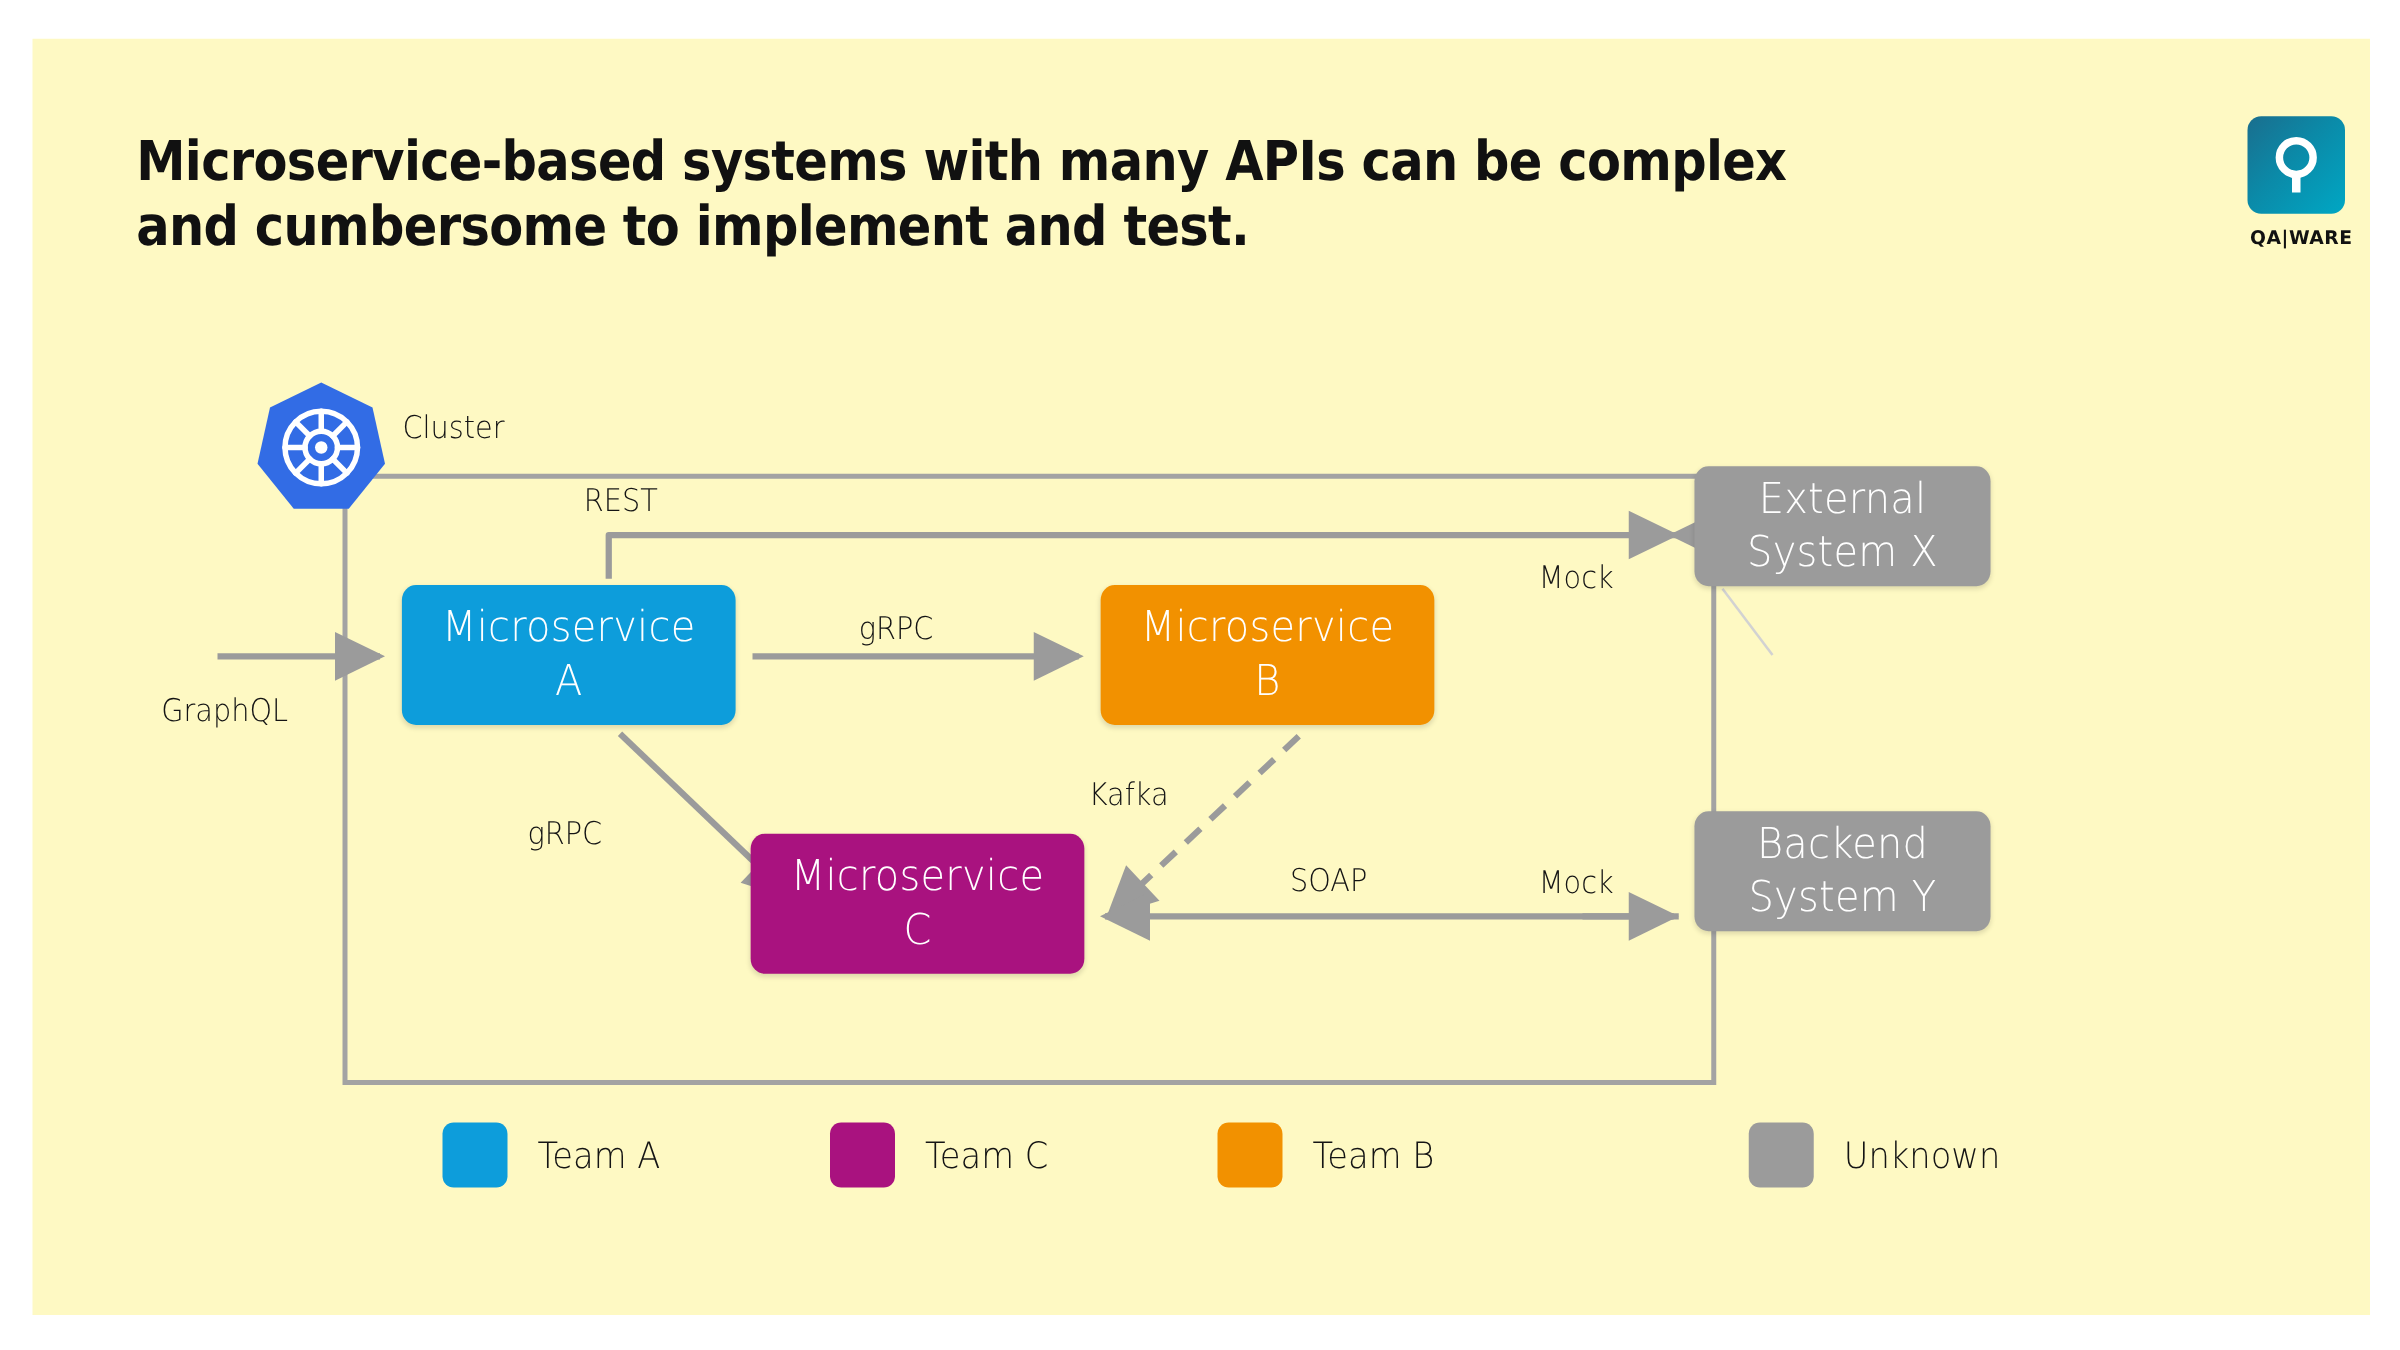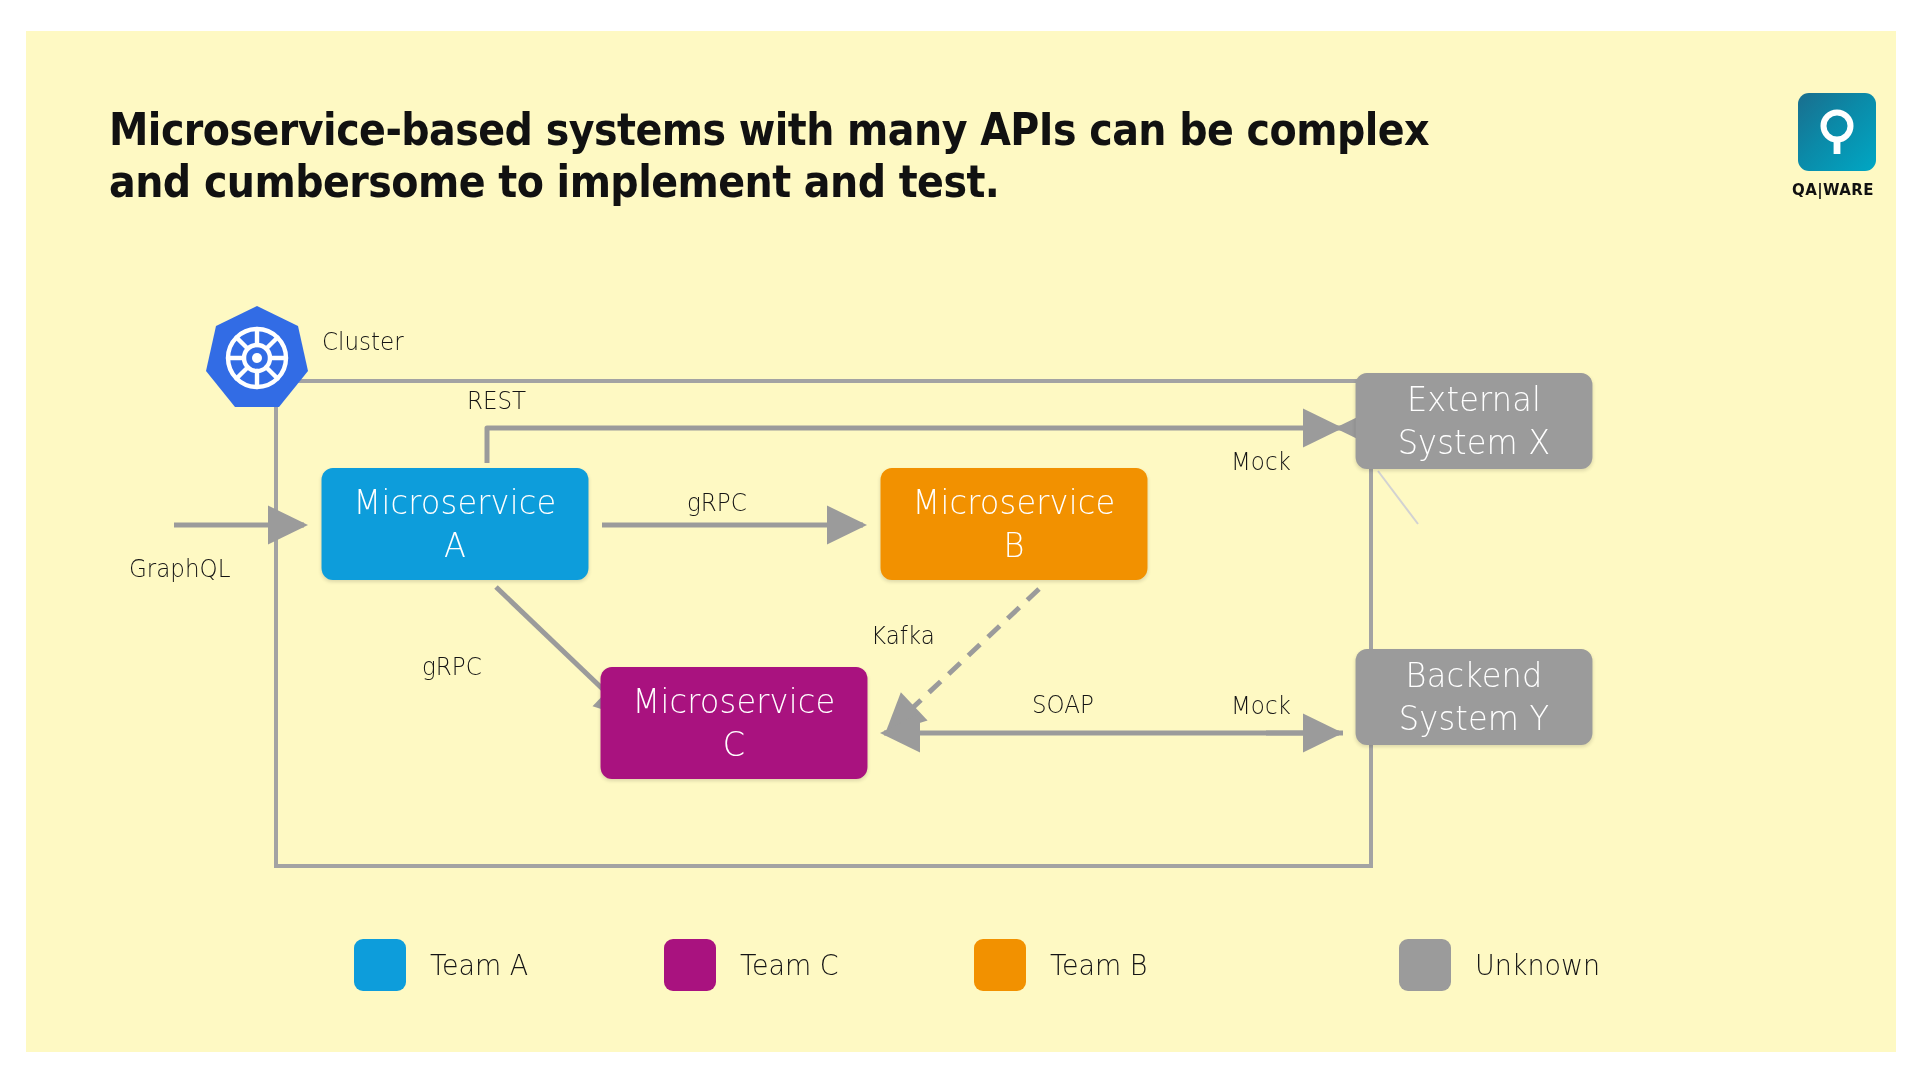--- a/index.html
+++ b/index.html
@@ -56,21 +56,21 @@
   }
   #logo-glyph {
     position: absolute;
     left: 19px; top: 15px;
     width: 40px; height: 48px;
   }
   #logo-wordmark {
     position: absolute;
     left: 0; top: 88px;
     width: 90px;
-    text-align: left;
+    text-align: right;
     font-family: "DejaVu Sans", sans-serif;
     font-weight: bold;
     font-size: 15px;
     letter-spacing: 0.4px;
     color: #111111;
     white-space: pre;
   }
 
   
   #diagram {
@@ -133,21 +133,21 @@
   #lbl-grpc-ac  { left: 396px; top: 621px; }
   #lbl-kafka    { left: 845px; top: 590px; }
   #lbl-soap     { left: 1006px; top: 659px; }
   #lbl-mock-top { left: 1205px; top: 416px; }
   #lbl-mock-bot { left: 1205px; top: 660px; }
 
   
   #legend {
     position: absolute;
     left: 328px;
-    top: 903px;
+    top: 862px;
     width: 1320px;
     height: 62px;
   }
   .legend-item {
     position: absolute;
     top: 0;
     height: 62px;
     display: flex;
     align-items: center;
   }

